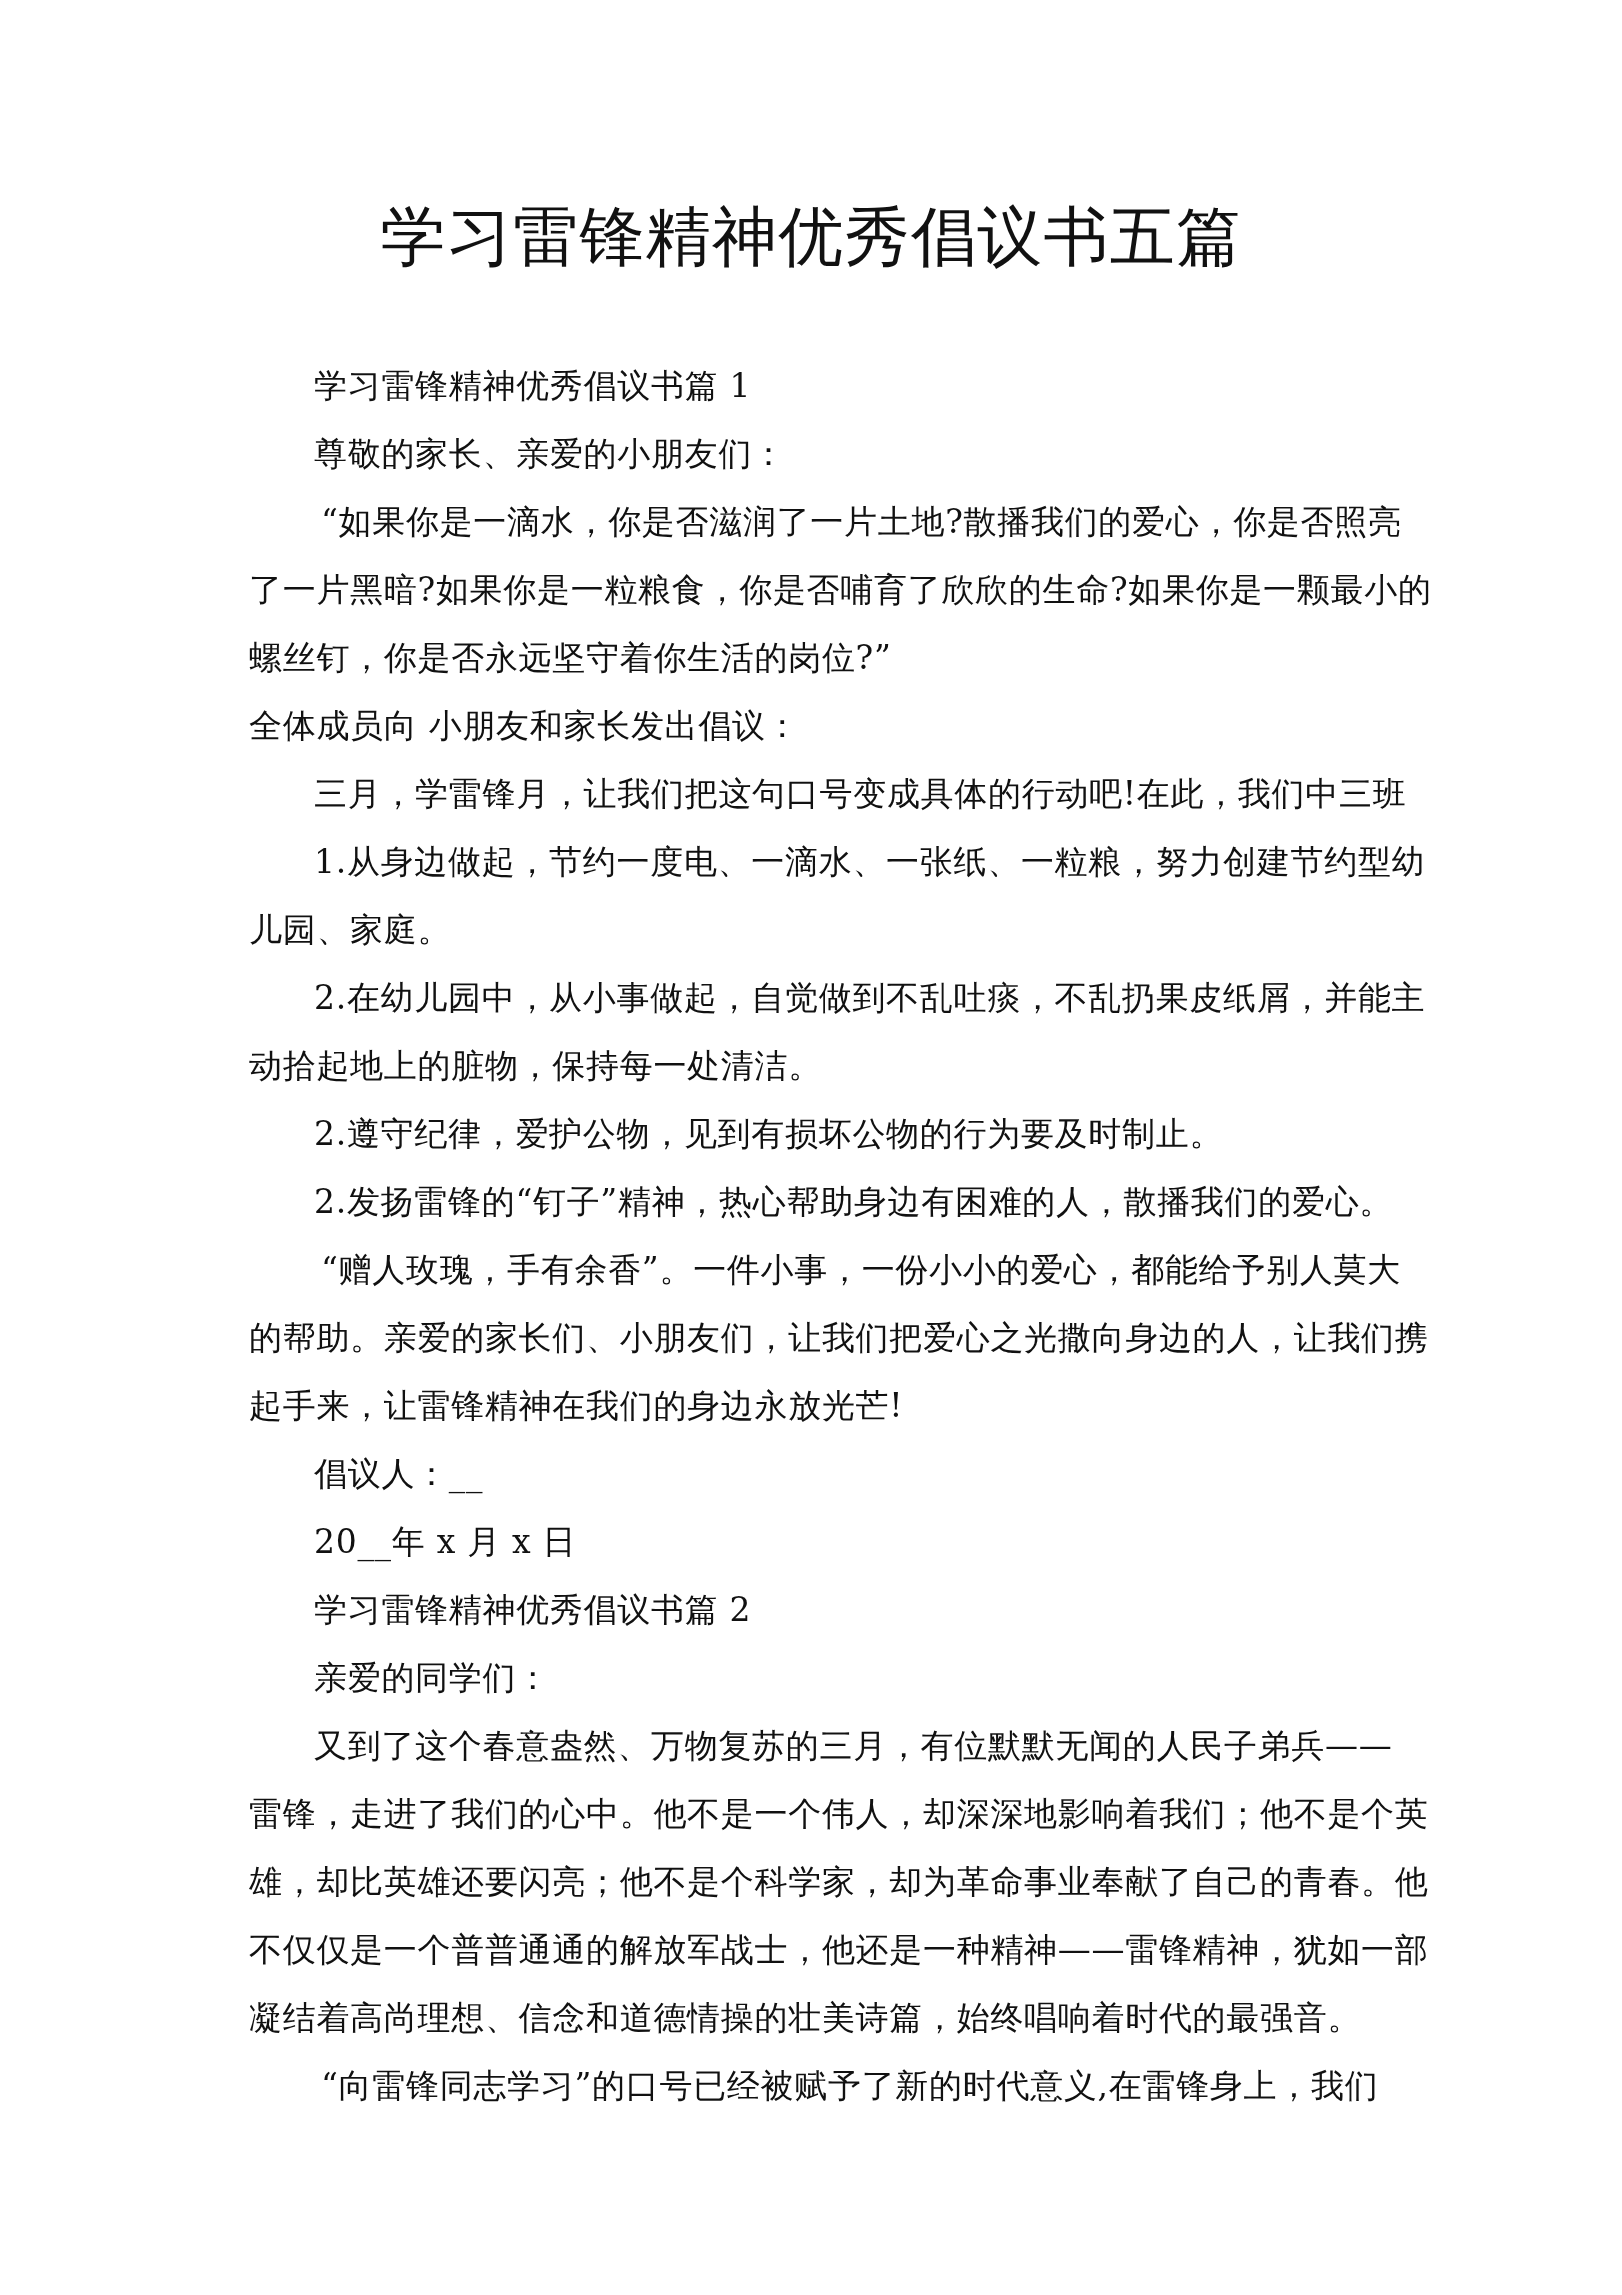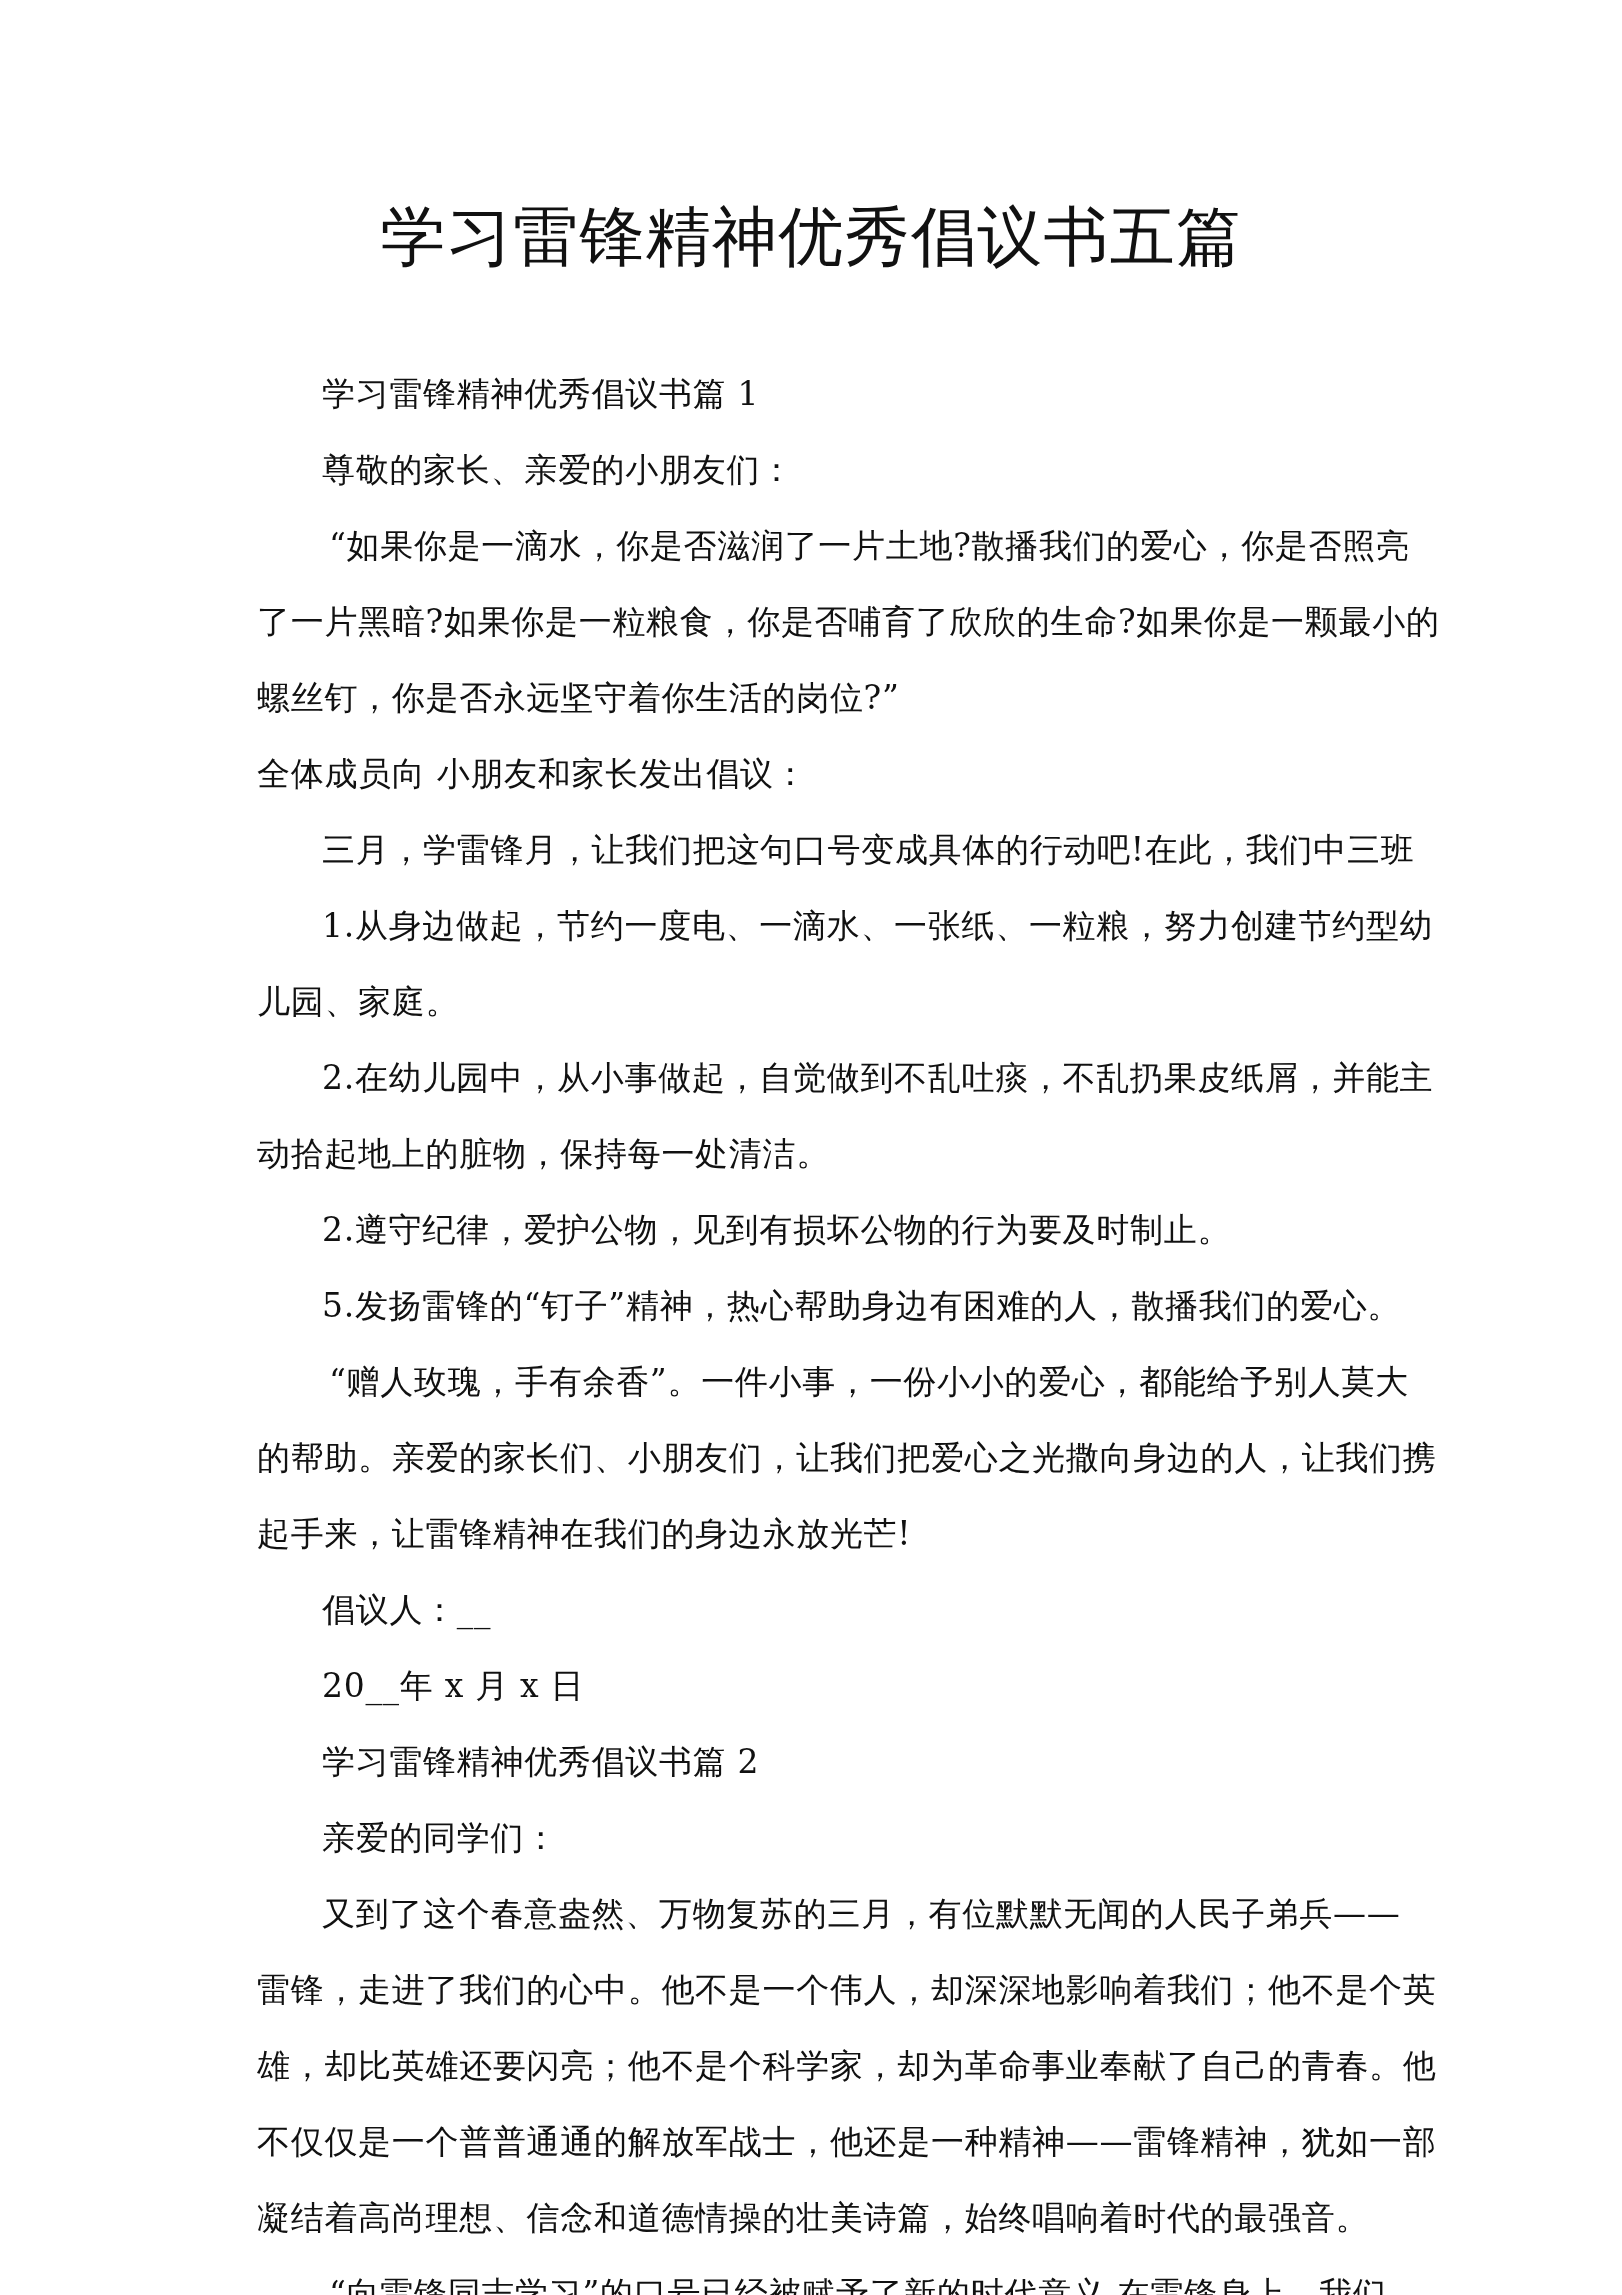--- a/index.html
+++ b/index.html
@@ -39,21 +39,21 @@
       left: 245px;
       top: 350px;
       width: 1152px;
     }
     .line {
       font-size: 33px;
       line-height: 64px;
       height: 64px;
       white-space: nowrap;
       letter-spacing: 0.7px;
-      margin: 12px;
+      margin: 4px;
     }
     .indent { padding-left: 65px; }
     .indent-q { padding-left: 72px; }
   </style>
 </head>
 <body>
 
 <div class="page">
   <h1 class="doc-title">学习雷锋精神优秀倡议书五篇</h1>
 
@@ -64,21 +64,21 @@
     <p class="line indent-q">“如果你是一滴水，你是否滋润了一片土地?散播我们的爱心，你是否照亮</p>
     <p class="line">了一片黑暗?如果你是一粒粮食，你是否哺育了欣欣的生命?如果你是一颗最小的</p>
     <p class="line">螺丝钉，你是否永远坚守着你生活的岗位?”</p>
     <p class="line">全体成员向 小朋友和家长发出倡议：</p>
     <p class="line indent">三月，学雷锋月，让我们把这句口号变成具体的行动吧!在此，我们中三班</p>
     <p class="line indent">1.从身边做起，节约一度电、一滴水、一张纸、一粒粮，努力创建节约型幼</p>
     <p class="line">儿园、家庭。</p>
     <p class="line indent">2.在幼儿园中，从小事做起，自觉做到不乱吐痰，不乱扔果皮纸屑，并能主</p>
     <p class="line">动拾起地上的脏物，保持每一处清洁。</p>
     <p class="line indent">2.遵守纪律，爱护公物，见到有损坏公物的行为要及时制止。</p>
-    <p class="line indent">5.发扬雷锋的“钉子”精神，热心帮助身边有困难的人，散播我们的爱心。</p>
+    <p class="line indent">2.发扬雷锋的“钉子”精神，热心帮助身边有困难的人，散播我们的爱心。</p>
     <p class="line indent-q">“赠人玫瑰，手有余香”。一件小事，一份小小的爱心，都能给予别人莫大</p>
     <p class="line">的帮助。亲爱的家长们、小朋友们，让我们把爱心之光撒向身边的人，让我们携</p>
     <p class="line">起手来，让雷锋精神在我们的身边永放光芒!</p>
     <p class="line indent">倡议人：__</p>
     <p class="line indent">20__年 x 月 x 日</p>
 
     <p class="line indent">学习雷锋精神优秀倡议书篇 2</p>
     <p class="line indent">亲爱的同学们：</p>
     <p class="line indent">又到了这个春意盎然、万物复苏的三月，有位默默无闻的人民子弟兵——</p>
     <p class="line">雷锋，走进了我们的心中。他不是一个伟人，却深深地影响着我们；他不是个英</p>

